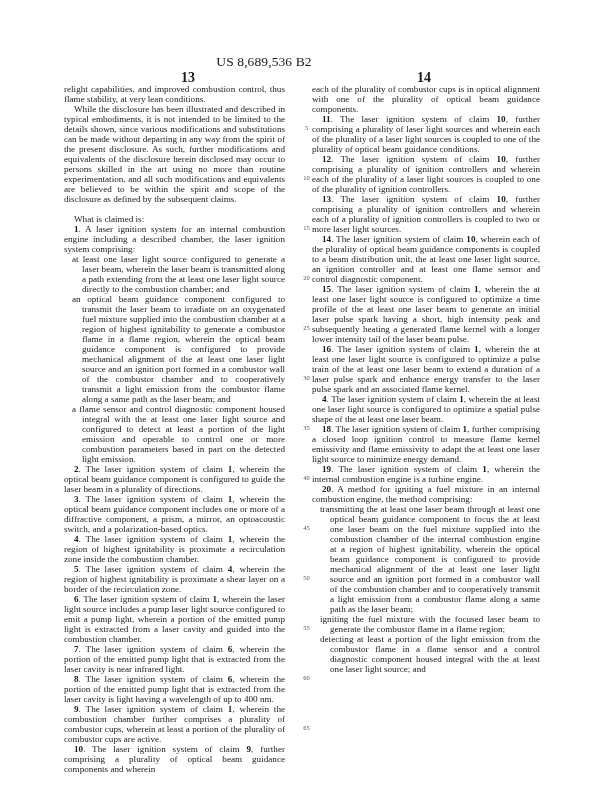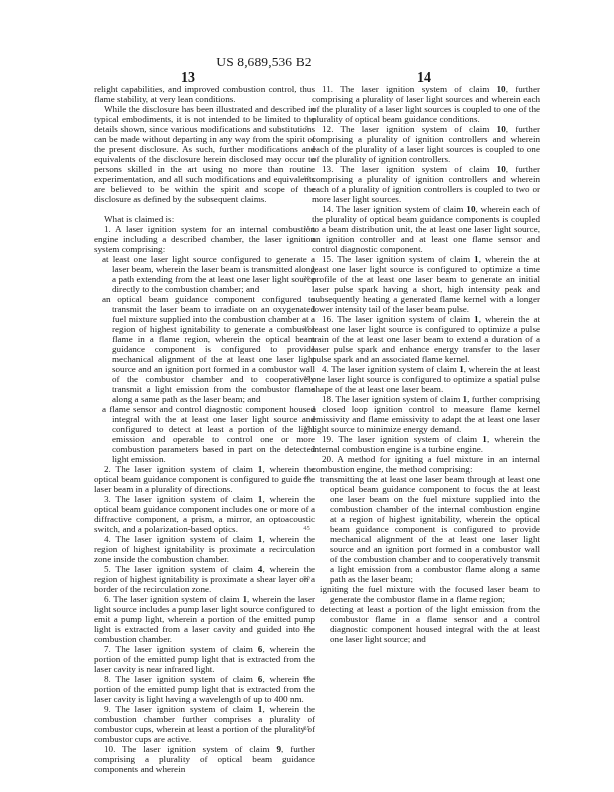--- a/index.html
+++ b/index.html
@@ -5,25 +5,25 @@
   html, body { margin: 0; padding: 0; background: #ffffff; }
   body { width: 614px; height: 792px; position: relative; overflow: hidden;
          font-family: "Liberation Serif", "DejaVu Serif", serif; color: #1a1a1a; }
   .page-header { position: absolute; top: 54px; left: 0; width: 528px; text-align: center;
                  font-size: 13.5px; letter-spacing: 0.1px; }
   .col-num { position: absolute; top: 70px; font-weight: bold; font-size: 14px; }
   .col-num.left { left: 181px; }
   .col-num.right { left: 417px; }
   .column { position: absolute; top: 84px; font-size: 9.15px; line-height: 10px;
             text-align: justify; hyphens: manual; }
-  .column.left { left: 94px; width: 221px; }
+  .column.left { left: 64px; width: 221px; }
   .column.right { left: 312px; width: 228px; }
   .column p { margin: 0; }
   .indent { text-indent: 10px; }
-  .claim-num { font-weight: normal; }
+  .claim-num { font-weight: bold; }
   .gap { height: 10px; }
   .hang { padding-left: 18px; text-indent: -10px; }
   .hang.right-hang { padding-left: 18px; text-indent: -10px; }
   .gutter { position: absolute; left: 302px; font-size: 6.5px; color: #555; width: 9px; text-align: center; }
   .ref { font-weight: bold; }
 </style>
 </head>
 <body>
 
 <div>
@@ -63,20 +63,21 @@
     <div class="gutter" style="top:424px">35</div>
     <div class="gutter" style="top:474px">40</div>
     <div class="gutter" style="top:524px">45</div>
     <div class="gutter" style="top:574px">50</div>
     <div class="gutter" style="top:624px">55</div>
     <div class="gutter" style="top:674px">60</div>
     <div class="gutter" style="top:724px">65</div>
   </div>
 
   <div class="column right">
+    <p>each of the plurality of combustor cups is in optical alignment with one of the plurality of optical beam guidance components.</p>
 
     <p class="indent"><span class="claim-num">11</span><span>. The laser ignition system of claim </span><span class="ref">10</span><span>, further comprising a plurality of laser light sources and wherein each of the plurality of a laser light sources is coupled to one of the plurality of optical beam guidance conditions.</span></p>
     <p class="indent"><span class="claim-num">12</span><span>. The laser ignition system of claim </span><span class="ref">10</span><span>, further comprising a plurality of ignition controllers and wherein each of the plurality of a laser light sources is coupled to one of the plurality of ignition controllers.</span></p>
     <p class="indent"><span class="claim-num">13</span><span>. The laser ignition system of claim </span><span class="ref">10</span><span>, further comprising a plurality of ignition controllers and wherein each of a plurality of ignition controllers is coupled to two or more laser light sources.</span></p>
     <p class="indent"><span class="claim-num">14</span><span>. The laser ignition system of claim </span><span class="ref">10</span><span>, wherein each of the plurality of optical beam guidance components is coupled to a beam distribution unit, the at least one laser light source, an ignition controller and at least one flame sensor and control diagnostic component.</span></p>
     <p class="indent"><span class="claim-num">15</span><span>. The laser ignition system of claim </span><span class="ref">1</span><span>, wherein the at least one laser light source is configured to optimize a time profile of the at least one laser beam to generate an initial laser pulse spark having a short, high intensity peak and subsequently heating a generated flame kernel with a longer lower intensity tail of the laser beam pulse.</span></p>
     <p class="indent"><span class="claim-num">16</span><span>. The laser ignition system of claim </span><span class="ref">1</span><span>, wherein the at least one laser light source is configured to optimize a pulse train of the at least one laser beam to extend a duration of a laser pulse spark and enhance energy transfer to the laser pulse spark and an associated flame kernel.</span></p>
     <p class="indent"><span class="claim-num">4</span><span>. The laser ignition system of claim </span><span class="ref">1</span><span>, wherein the at least one laser light source is configured to optimize a spatial pulse shape of the at least one laser beam.</span></p>
     <p class="indent"><span class="claim-num">18</span><span>. The laser ignition system of claim </span><span class="ref">1</span><span>, further comprising a closed loop ignition control to measure flame kernel emissivity and flame emissivity to adapt the at least one laser light source to minimize energy demand.</span></p>
     <p class="indent"><span class="claim-num">19</span><span>. The laser ignition system of claim </span><span class="ref">1</span><span>, wherein the internal combustion engine is a turbine engine.</span></p>

